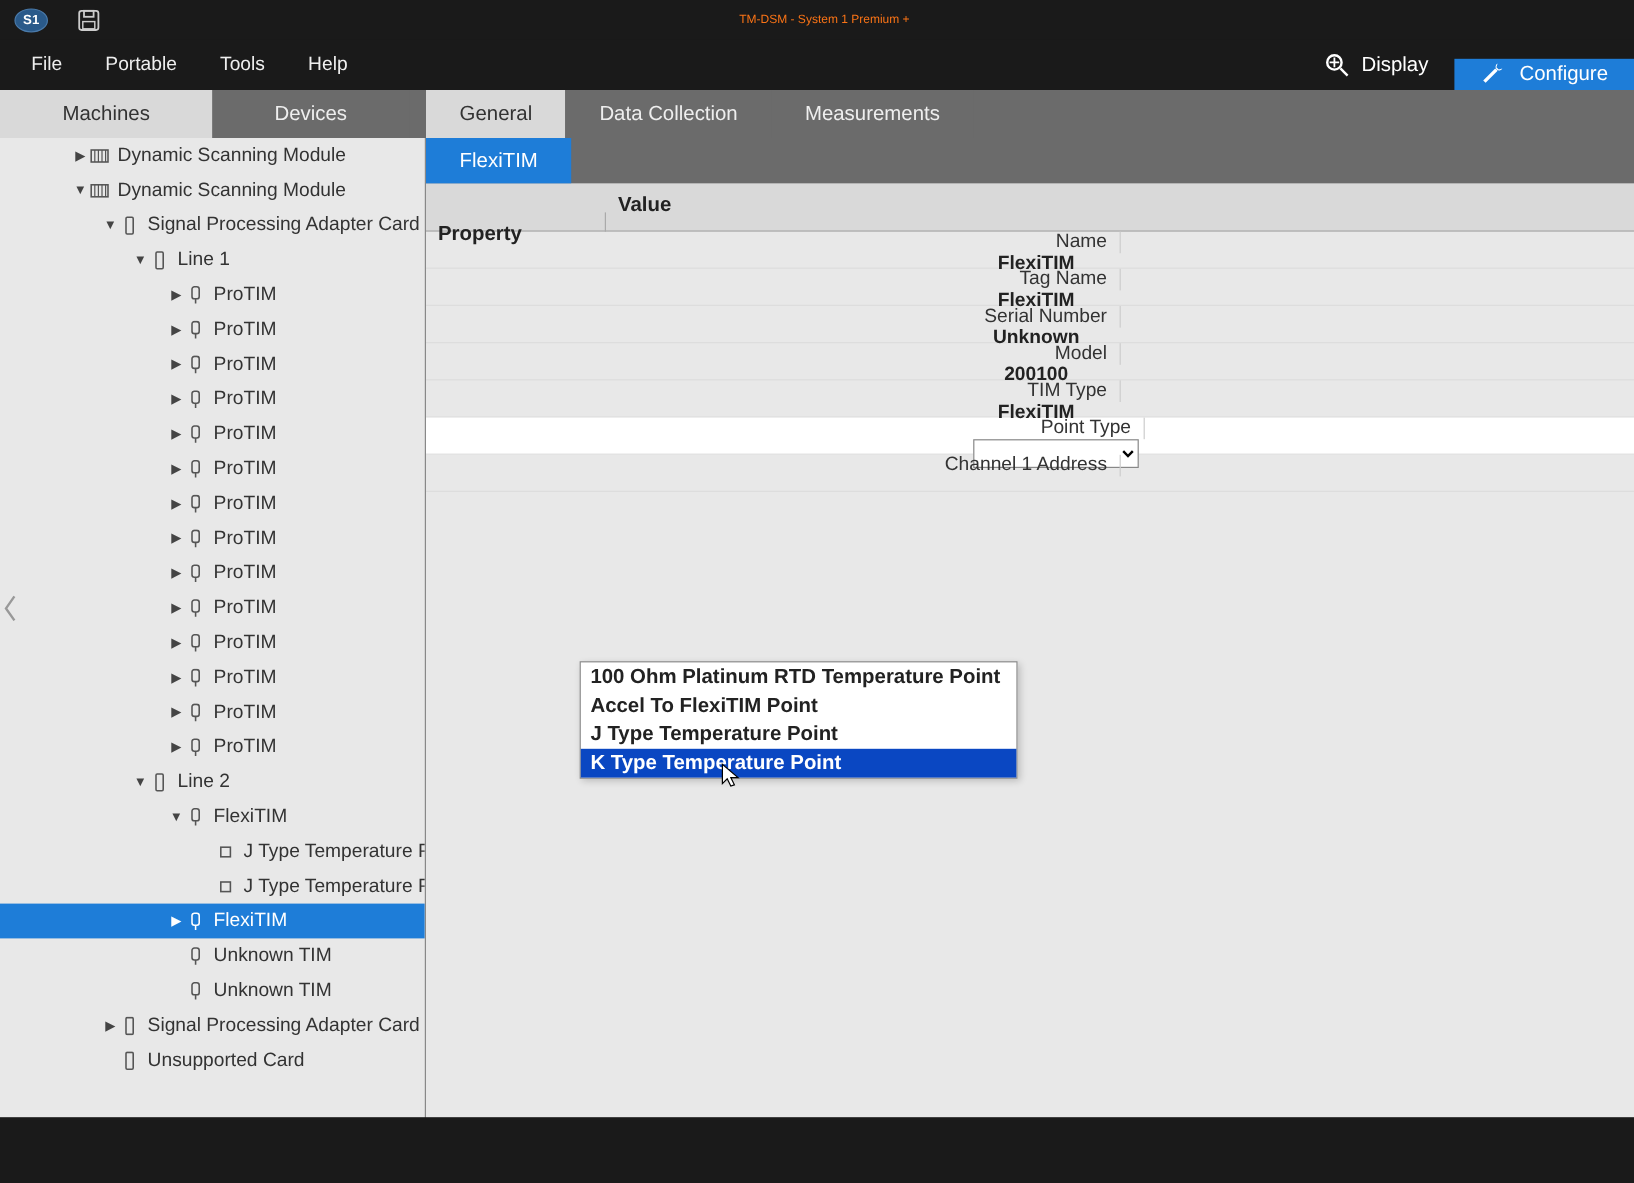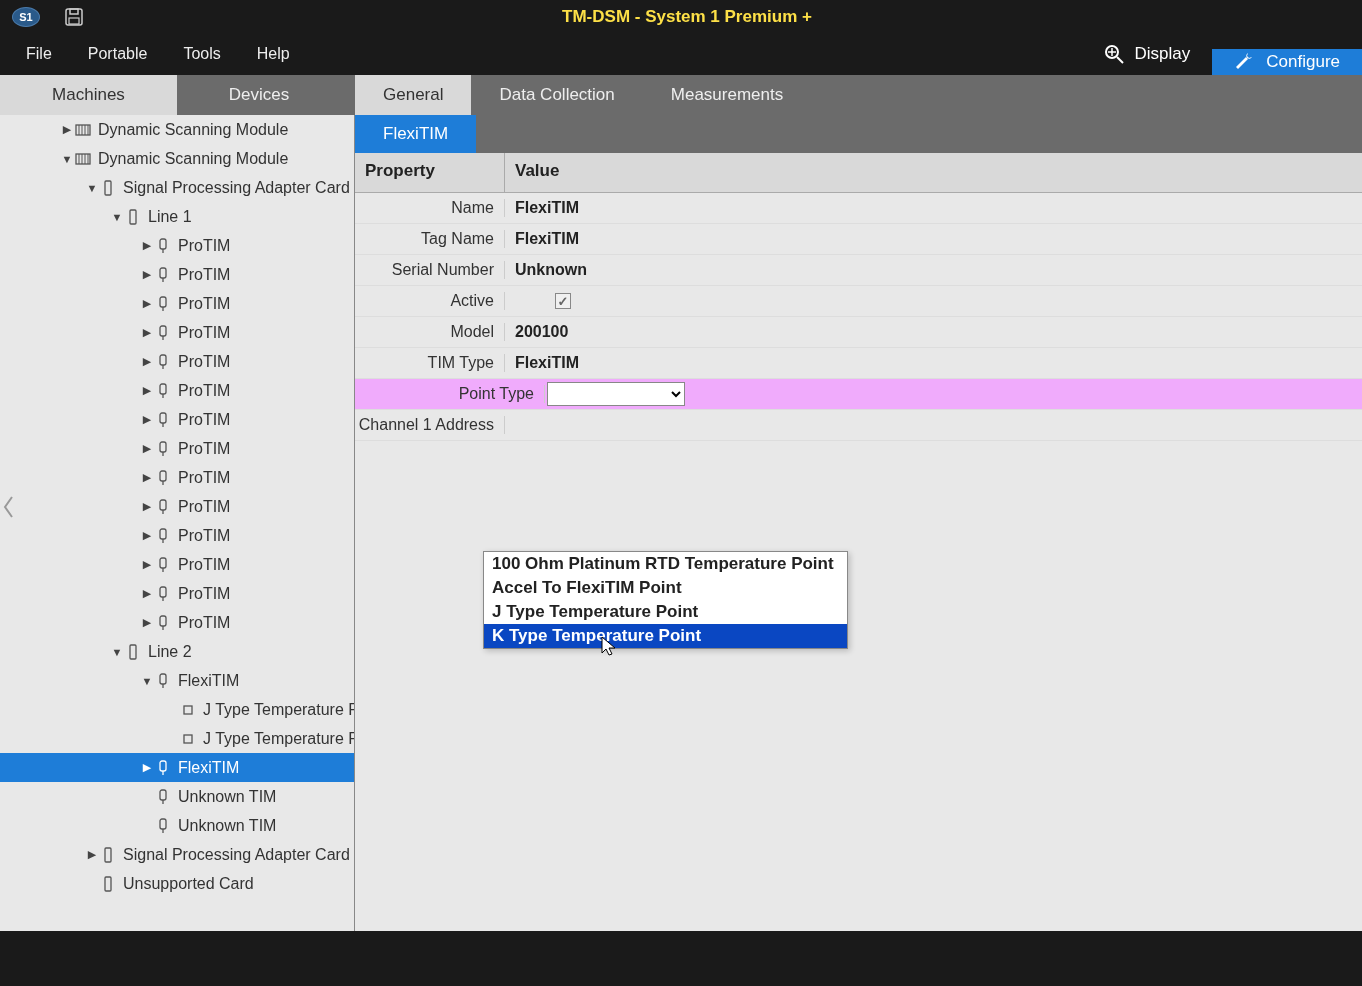--- a/index.html
+++ b/index.html
@@ -3,21 +3,21 @@
 <meta charset="utf-8">
 <style>
 * { margin: 0; padding: 0; box-sizing: border-box; font-family: "Segoe UI", Arial, sans-serif; }
 body { width: 1362px; height: 986px; background: #1a1a1a; overflow: hidden; position: relative; }
 
 
 .title-bar { height: 33px; background: #1a1a1a; display: flex; align-items: center; justify-content: space-between; padding: 0 12px; }
 .title-left { display: flex; align-items: center; gap: 24px; }
 .app-icon { width: 28px; height: 20px; border-radius: 50%; background: #2a5a8a; border: 1px solid #4a7aaa; display: flex; align-items: center; justify-content: center; color: #fff; font-size: 11px; font-weight: bold; }
 .save-icon svg { display: block; }
-.title-text { color: #fde047; font-size: 17px; font-weight: 700; }
+.title-text { color: #f97316; font-size: 10px; font-weight: 400; }
 
 
 .menu-bar { height: 42px; background: #1a1a1a; display: flex; align-items: center; justify-content: space-between; padding-left: 8px; }
 .menu-left { display: flex; gap: 0; }
 .menu-item { color: #eee; font-size: 16px; padding: 8px 18px; cursor: pointer; }
 .menu-right { display: flex; align-items: stretch; height: 100%; }
 .mode-btn { display: flex; align-items: center; gap: 10px; padding: 0 22px; color: #fff; font-size: 17px; cursor: pointer; }
 .mode-btn.active { background: #1e7dd8; margin-top: 16px; }
 .mode-icon { width: 22px; height: 22px; display: flex; align-items: center; justify-content: center; }
 .mode-icon svg { display: block; }
@@ -49,25 +49,25 @@
 .tree-icon svg { display: block; }
 .tree-label { overflow: hidden; text-overflow: clip; }
 
 
 .right-panel { flex: 1; background: #e8e8e8; display: flex; flex-direction: column; }
 .detail-tabs { height: 38px; background: #6b6b6b; display: flex; align-items: stretch; }
 .detail-tab { padding: 0 28px; display: flex; align-items: center; color: #fff; font-size: 17px; background: #1e7dd8; cursor: pointer; }
 
 .prop-grid { display: flex; flex-direction: column; }
 .prop-header { display: flex; height: 40px; background: #d9d9d9; border-bottom: 1px solid #aaa; }
-.ph-prop { width: 150px; padding: 8px 10px; font-weight: bold; font-size: 17px; color: #222; border-right: 1px solid #aaa; }
+.ph-prop { width: 150px; padding: 8px 10px; font-weight: bold; font-size: 17px; color: #222; border-right: 1px solid #aaa; margin-top: 24px; }
 .ph-val { flex: 1; padding: 8px 10px; font-weight: bold; font-size: 17px; color: #222; }
 
-.prop-row { display: flex; height: 31px; align-items: center; border-bottom: 1px solid #ddd; }
-.prop-row.highlight { background: #f0abfc; padding-left: 40px; }
+.prop-row { display: flex; height: 31px; align-items: center; border-bottom: 1px solid #ddd; flex-direction: column; }
+.prop-row.highlight { background: #ffffff; padding-left: 40px; }
 .prop-label { width: 150px; text-align: right; padding-right: 10px; font-size: 16px; color: #333; border-right: 1px solid #ccc; }
 .prop-value { flex: 1; padding-left: 10px; font-size: 16px; font-weight: bold; color: #222; display: flex; align-items: center; }
 .prop-value .chk { width: 16px; height: 16px; border: 1px solid #888; background: #f0f0f0; display: flex; align-items: center; justify-content: center; color: #666; font-size: 13px; margin-left: 40px; }
 
 .prop-select { width: 138px; height: 24px; border: 1px solid #888; background: #fff; font-size: 14px; }
 
 
 .dropdown-popup { position: absolute; left: 483px; top: 436px; width: 365px; background: #fff; border: 1px solid #888; box-shadow: 2px 2px 6px rgba(0,0,0,0.2); z-index: 20; }
 .dd-item { padding: 2px 8px; font-size: 17px; font-weight: bold; color: #222; cursor: pointer; }
 .dd-item.hover { background: #0a47c2; color: #fff; }
@@ -462,26 +462,20 @@
           </div>
           <div class="prop-row">
             <div class="prop-label">Tag Name</div>
             <div class="prop-value">FlexiTIM</div>
           </div>
           <div class="prop-row">
             <div class="prop-label">Serial Number</div>
             <div class="prop-value">Unknown</div>
           </div>
           <div class="prop-row">
-            <div class="prop-label">Active</div>
-            <div class="prop-value">
-              <div class="chk">✓</div>
-            </div>
-          </div>
-          <div class="prop-row">
             <div class="prop-label">Model</div>
             <div class="prop-value">200100</div>
           </div>
           <div class="prop-row">
             <div class="prop-label">TIM Type</div>
             <div class="prop-value">FlexiTIM</div>
           </div>
           <div class="prop-row highlight">
             <div class="prop-label">Point Type</div>
             <div class="prop-value" style="padding-left: 2px;">

